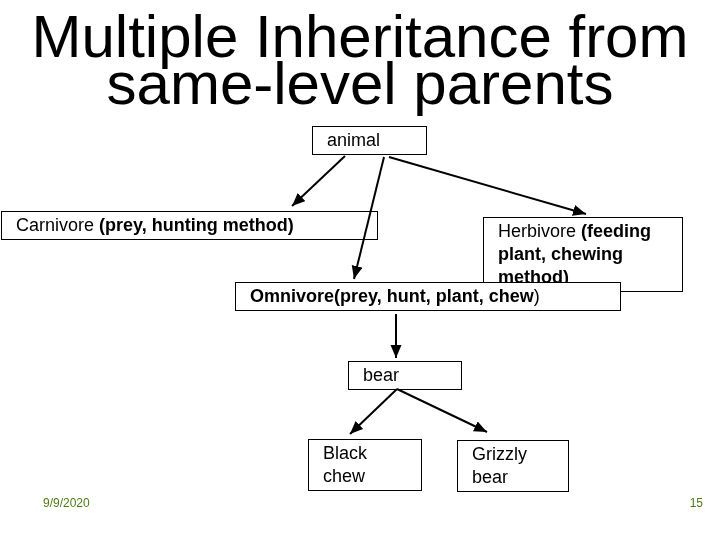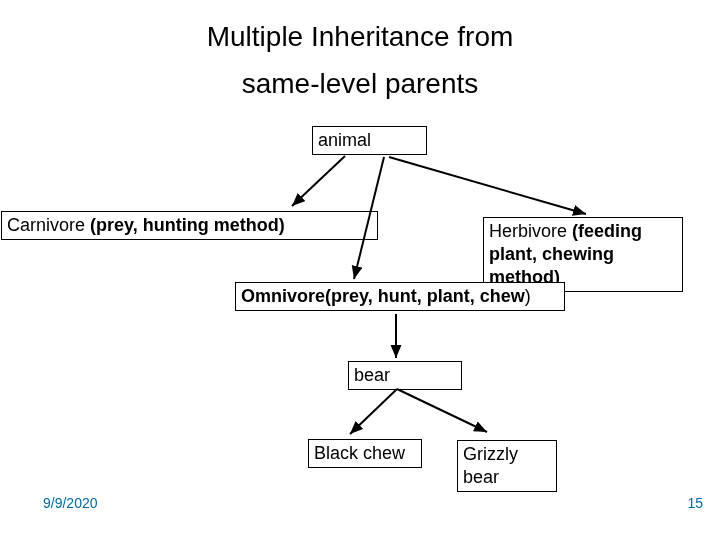--- a/index.html
+++ b/index.html
@@ -12,73 +12,73 @@
     color: #000000;
     overflow: hidden;
   }
   .title {
     position: absolute;
     top: 13px;
     left: 0;
     width: 720px;
     margin: 0;
     text-align: center;
-    font-size: 28px;
+    font-size: 60px;
     line-height: 47px;
     font-weight: 400;
     letter-spacing: 0;
   }
   .connectors {
     position: absolute;
     left: 0;
     top: 0;
     width: 720px;
     height: 540px;
     pointer-events: none;
   }
   .node {
     position: absolute;
     box-sizing: border-box;
     background: #ffffff;
     border: 1.5px solid #000000;
-    padding: 2px 5px;
+    padding: 2px 14px;
     font-size: 18px;
     line-height: 23px;
     white-space: normal;
   }
   .b { font-weight: bold; }
   .footer-item {
     position: absolute;
-    font-size: 14px;
+    font-size: 12px;
     line-height: 15px;
-    color: #0369a1;
+    color: #4d7c0f;
   }
   #footer-date { left: 43px; top: 496px; }
   #footer-page { right: 17px; top: 496px; text-align: right; }
 </style>
 </head>
 <body>
 
 <div class="slide">
 
   <h1 class="title"><span>Multiple Inheritance from</span><br><span>same-level parents</span></h1>
 
   <div class="node" style="left:312px; top:126px; width:115px;"><span>animal</span></div>
 
   <div class="node" style="left:1px; top:211px; width:377px;"><span>Carnivore</span><span class="b"> (prey, hunting method)</span></div>
 
   <div class="node" style="left:483px; top:217px; width:200px;"><span>Herbivore</span><span class="b"> (feeding plant, chewing method)</span></div>
 
-  <div class="node" style="left:235px; top:282px; width:330px;"><span class="b">Omnivore(prey, hunt, plant, chew</span><span>)</span></div>
+  <div class="node" style="left:235px; top:282px; width:386px;"><span class="b">Omnivore(prey, hunt, plant, chew</span><span>)</span></div>
 
   <div class="node" style="left:348px; top:361px; width:114px;"><span>bear</span></div>
 
   <div class="node" style="left:308px; top:439px; width:114px;"><span>Black chew</span></div>
 
-  <div class="node" style="left:457px; top:440px; width:100px;"><span>Grizzly bear</span></div>
+  <div class="node" style="left:457px; top:440px; width:112px;"><span>Grizzly bear</span></div>
 
   <svg class="connectors" viewBox="0 0 720 540">
     <defs>
       <marker id="arrow" markerUnits="userSpaceOnUse" markerWidth="14" markerHeight="12" refX="13" refY="5.5" orient="auto">
         <path d="M0,0 L13,5.5 L0,11 Z" fill="#000000"></path>
       </marker>
     </defs>
     <line x1="345" y1="156" x2="292" y2="206" stroke="#000000" stroke-width="2" marker-end="url(#arrow)"></line>
     <line x1="384" y1="157" x2="354" y2="279" stroke="#000000" stroke-width="2" marker-end="url(#arrow)"></line>
     <line x1="389" y1="157" x2="586" y2="214" stroke="#000000" stroke-width="2" marker-end="url(#arrow)"></line>

